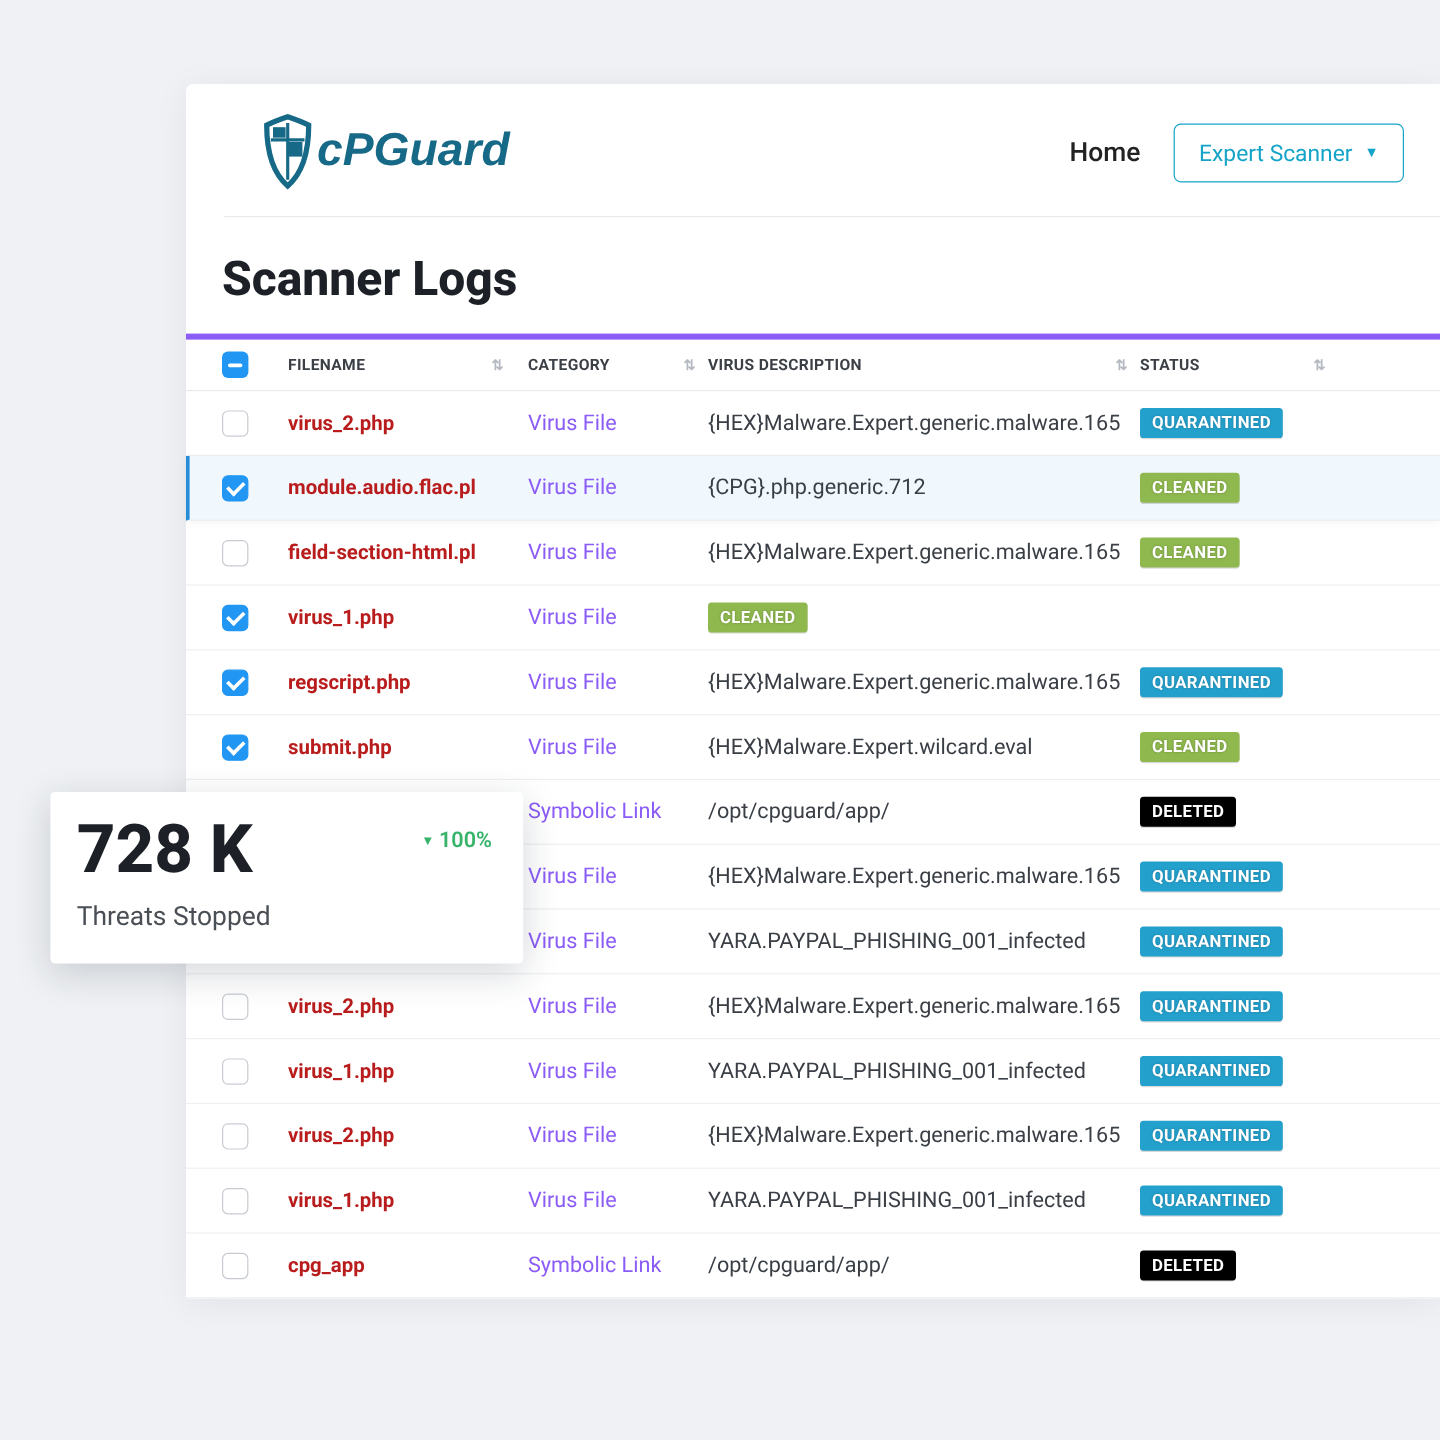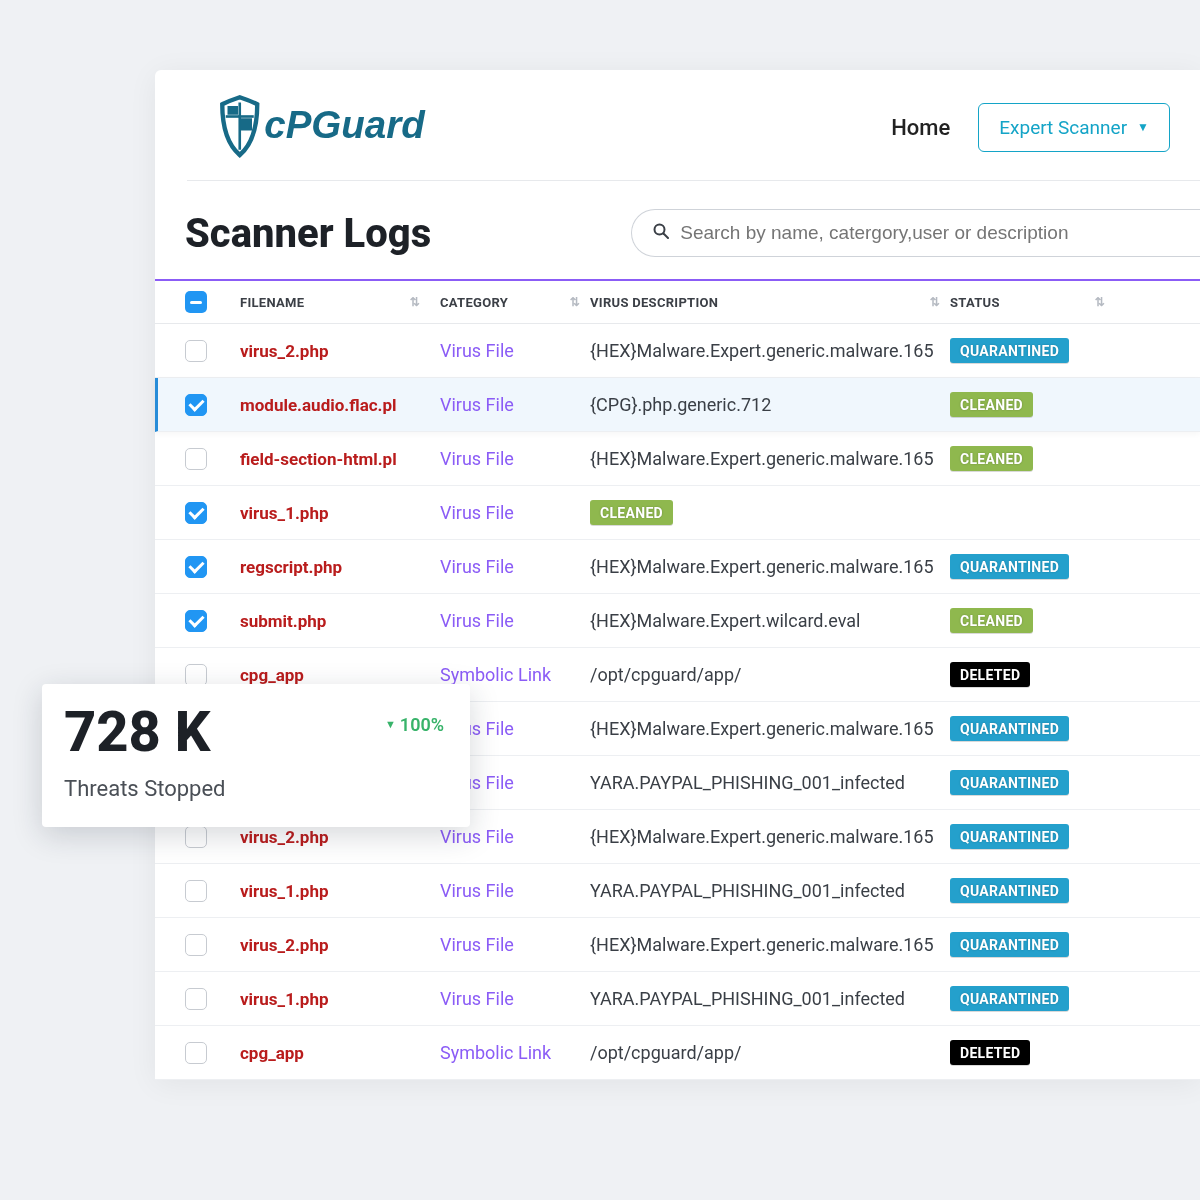--- a/index.html
+++ b/index.html
@@ -78,21 +78,21 @@
   top: 50%;
   transform: translateY(-50%);
   color: #3a3f46;
   font-size: 15px;
 }
 
 .table { width: 100%; }
 .thead {
   display: flex;
   align-items: center;
-  border-top: 2px solid #8b5cf6;
+  border-top: 5px solid #8b5cf6;
   border-bottom: 1px solid #e7e9ec;
   padding: 10px 0 10px 30px;
   font-size: 13px;
   letter-spacing: .3px;
   color: #3b3f46;
   font-weight: 700;
 }
 .th { display: flex; align-items: center; text-transform: uppercase; position: relative; }
 .sort-icon { color: #b5bac2; font-size: 12px; margin-right: 10px; }
 .col-check { width: 55px; flex: none; }
@@ -147,22 +147,22 @@
   text-shadow: 0 0 2px rgba(0,0,0,.25);
   box-shadow: 0 1px 0 rgba(0,0,0,.15);
 }
 .badge.QUARANTINED { background: #24a0cc; }
 .badge.CLEANED     { background: #8fb84e; }
 .badge.DELETED     { background: #000000; }
 
 .float-card {
   position: absolute;
   left: 42px;
-  top: 684px;
-  width: 428px;
+  top: 660px;
+  width: 394px;
   background: #fff;
   border-radius: 4px;
   box-shadow: 0 8px 30px rgba(30,40,55,.18);
   padding: 20px 26px 26px 22px;
 }
 .float-top { display: flex; justify-content: space-between; align-items: flex-start; }
 .stat-num { font-size: 56px; font-weight: 800; color: #1d2127; letter-spacing: 0; line-height: 1; }
 .stat-pct { color: #38b36a; font-size: 18px; font-weight: 600; display: flex; align-items: center; gap: 4px; margin-top: 10px; }
 .stat-pct .tri { font-size: 11px; }
 .stat-label { font-size: 22px; color: #4a4f56; margin-top: 16px; }
@@ -189,29 +189,20 @@
       <div class="nav-home">Home</div>
       <div class="nav-btn">
         <span>Expert Scanner</span>
         <span class="caret">▼</span>
       </div>
     </div>
   </div>
 
   <div class="subhead">
     <div class="page-title">Scanner Logs</div>
-    <div class="search-wrap">
-      <span class="search-icon">
-        <svg width="16" height="16" viewBox="0 0 16 16">
-            <circle cx="6.5" cy="6.5" r="5" fill="none" stroke="#3a3f46" stroke-width="2"></circle>
-            <line x1="10.5" y1="10.5" x2="15" y2="15" stroke="#3a3f46" stroke-width="2" stroke-linecap="round"></line>
-          </svg>
-      </span>
-      <input class="search-input" placeholder="Search by name, catergory,user or description" style="">
-    </div>
   </div>
 
   <div class="table">
     <div class="thead">
       <div class="th col-check">
         <div class="master-check">
             <div class="dash"></div>
           </div>
       </div>
       <div class="th col-file">

